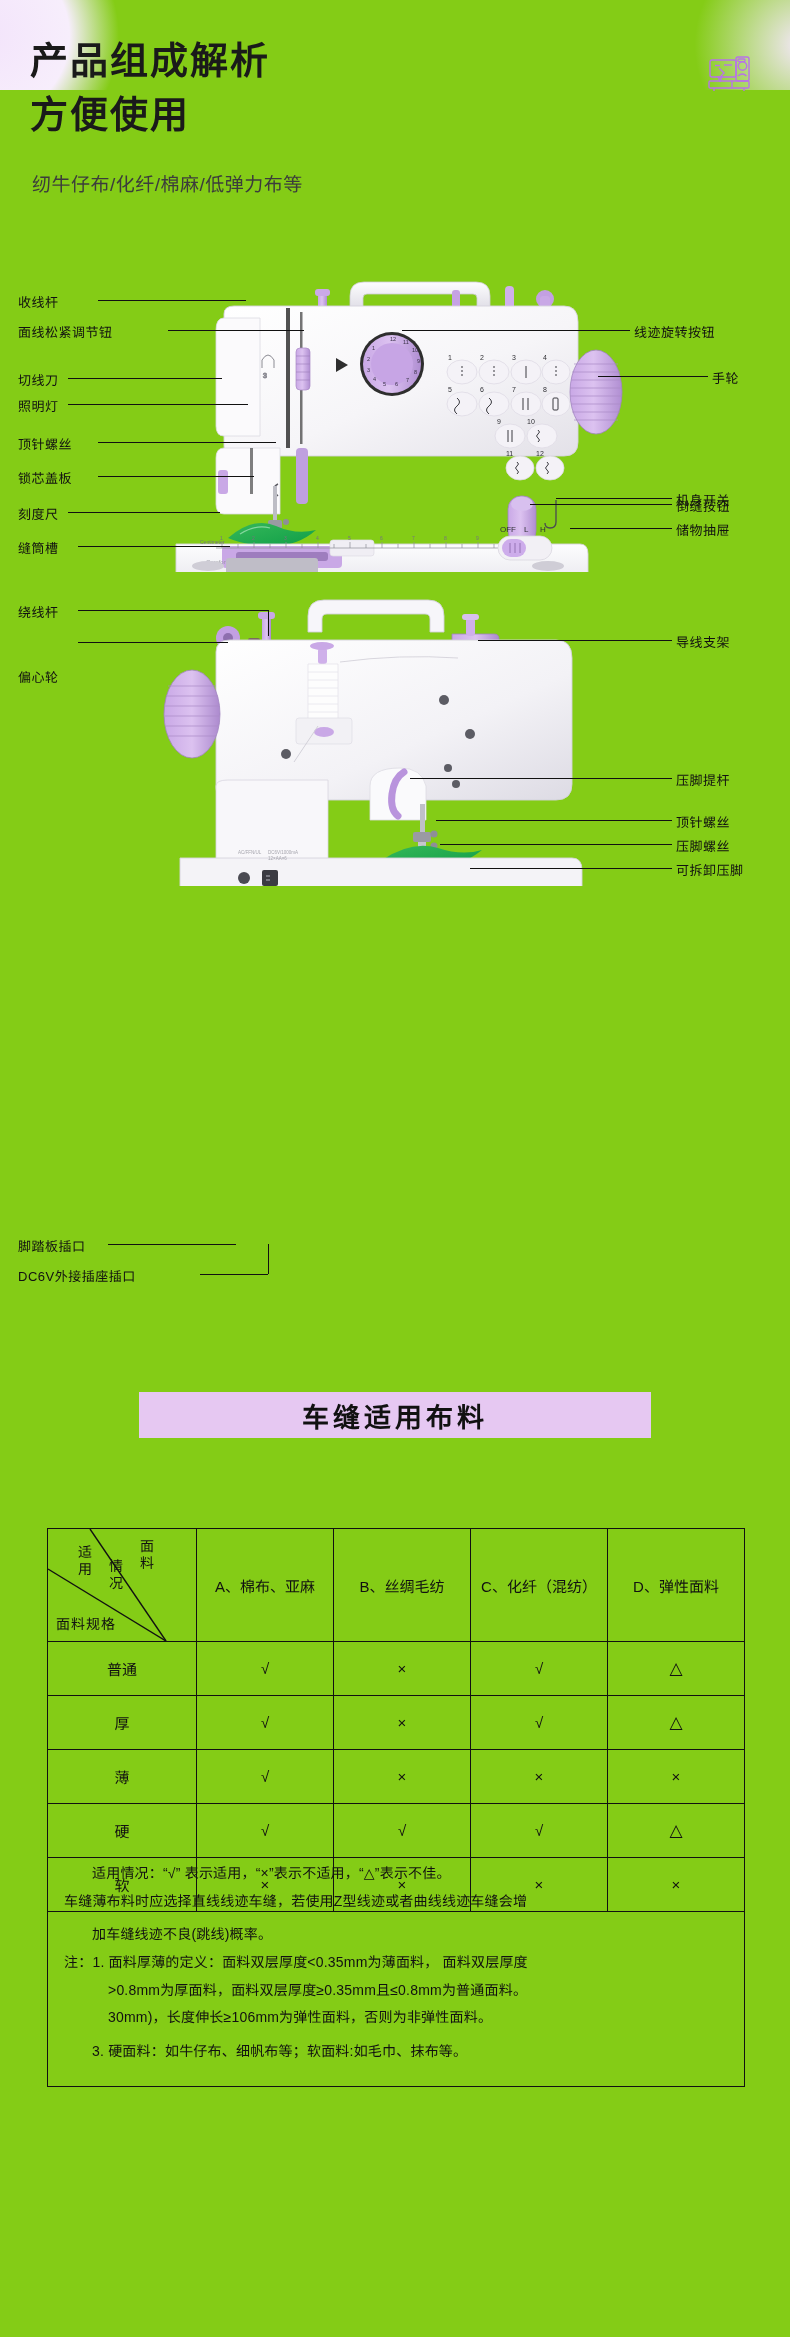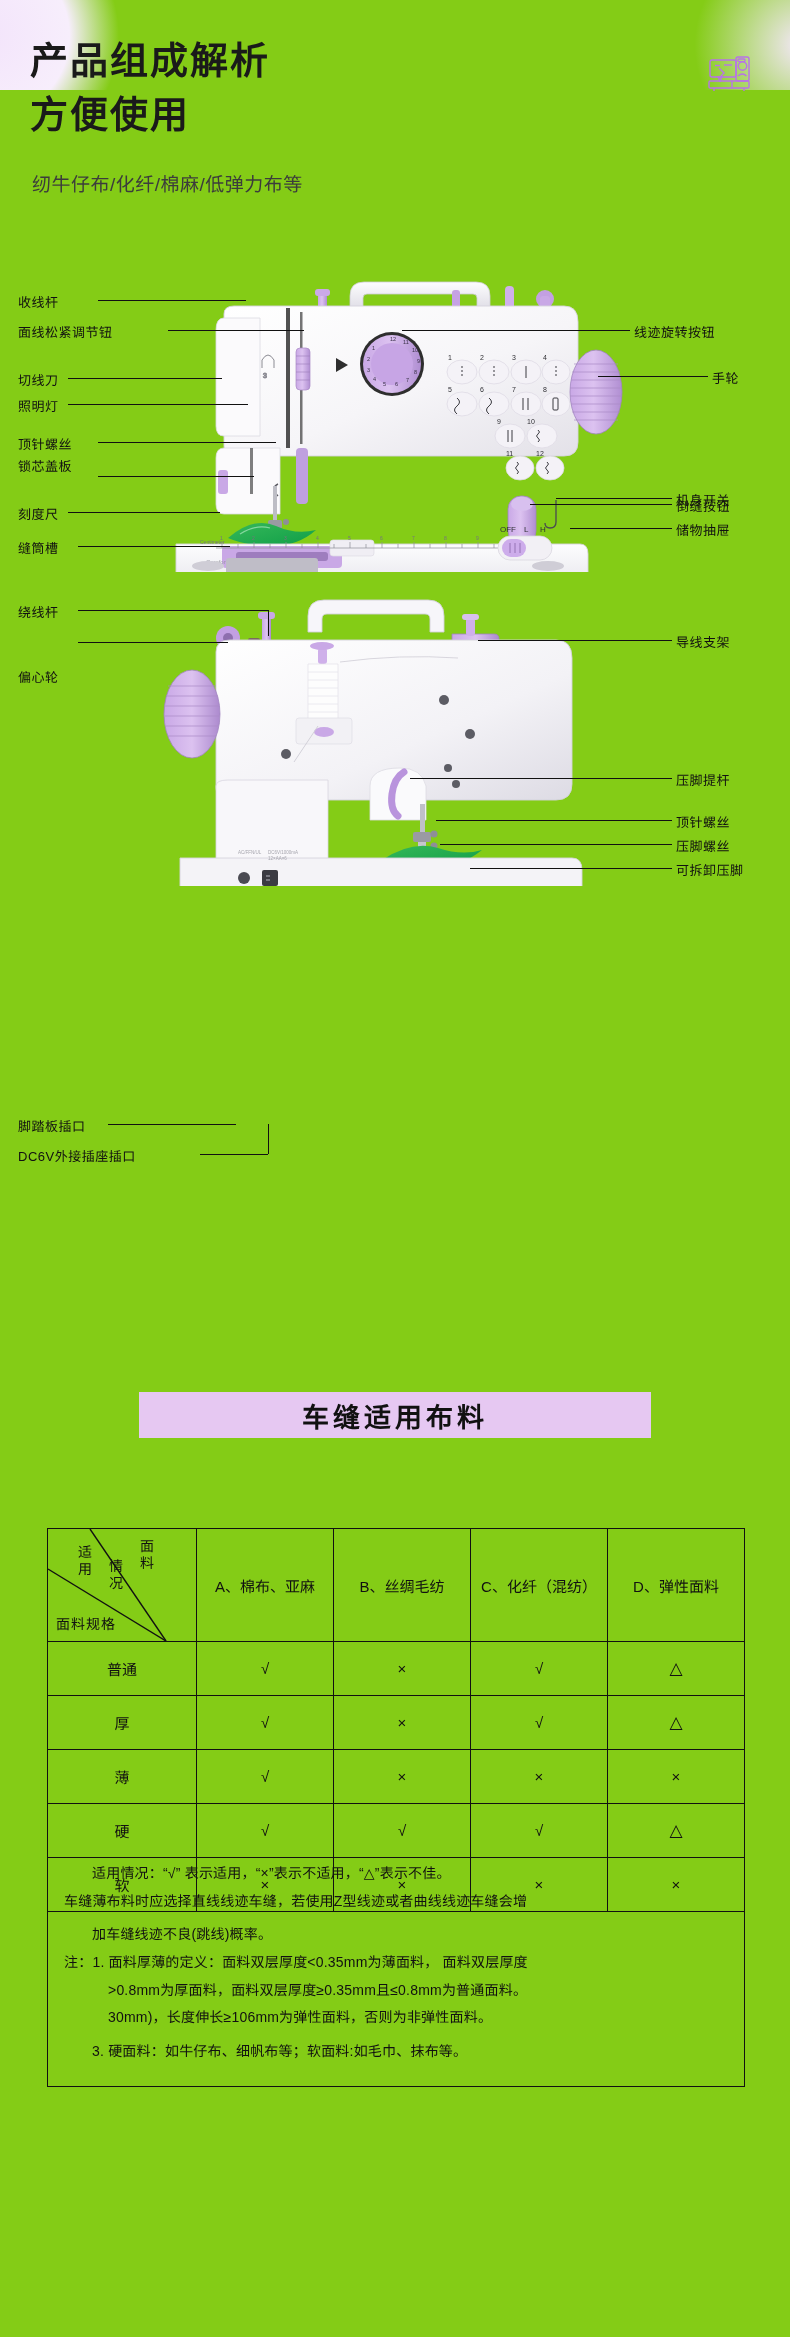--- a/index.html
+++ b/index.html
@@ -344,21 +344,21 @@
 
     <div class="lbl" style="left:18px;top:98px;">切线刀</div>
     <div class="lead" style="left:68px;top:106px;width:154px;"></div>
 
     <div class="lbl" style="left:18px;top:124px;">照明灯</div>
     <div class="lead" style="left:68px;top:132px;width:180px;"></div>
 
     <div class="lbl" style="left:18px;top:162px;">顶针螺丝</div>
     <div class="lead" style="left:98px;top:170px;width:178px;"></div>
 
-    <div class="lbl" style="left:18px;top:184px;">锁芯盖板</div>
+    <div class="lbl" style="left:18px;top:196px;">锁芯盖板</div>
     <div class="lead" style="left:98px;top:204px;width:156px;"></div>
 
     <div class="lbl" style="left:18px;top:232px;">刻度尺</div>
     <div class="lead" style="left:68px;top:240px;width:152px;"></div>
 
     <div class="lbl" style="left:18px;top:266px;">缝筒槽</div>
     <div class="lead" style="left:78px;top:274px;width:152px;"></div>
 
     <div class="lbl" style="left:634px;top:50px;">线迹旋转按钮</div>
     <div class="lead" style="left:402px;top:58px;width:228px;"></div>
@@ -487,21 +487,21 @@
     <div class="lbl" style="left:676px;top:226px;">顶针螺丝</div>
     <div class="lead" style="left:436px;top:234px;width:236px;"></div>
 
     <div class="lbl" style="left:676px;top:250px;">压脚螺丝</div>
     <div class="lead" style="left:440px;top:258px;width:232px;"></div>
 
     <div class="lbl" style="left:676px;top:274px;">可拆卸压脚</div>
     <div class="lead" style="left:470px;top:282px;width:202px;"></div>
   </div>
 
-  <div class="figure" style="top:1116px;height:80px;">
+  <div class="figure" style="top:1236px;height:80px;">
     <div class="lbl" style="left:18px;top:0px;">脚踏板插口</div>
     <div class="lead" style="left:108px;top:8px;width:128px;"></div>
 
     <div class="lbl" style="left:18px;top:30px;">DC6V外接插座插口</div>
     <div class="lead" style="left:200px;top:38px;width:68px;"></div>
     <div class="lead-v" style="left:268px;top:8px;height:30px;"></div>
   </div>
 
   <div class="banner">
     <span>车缝适用布料</span>

